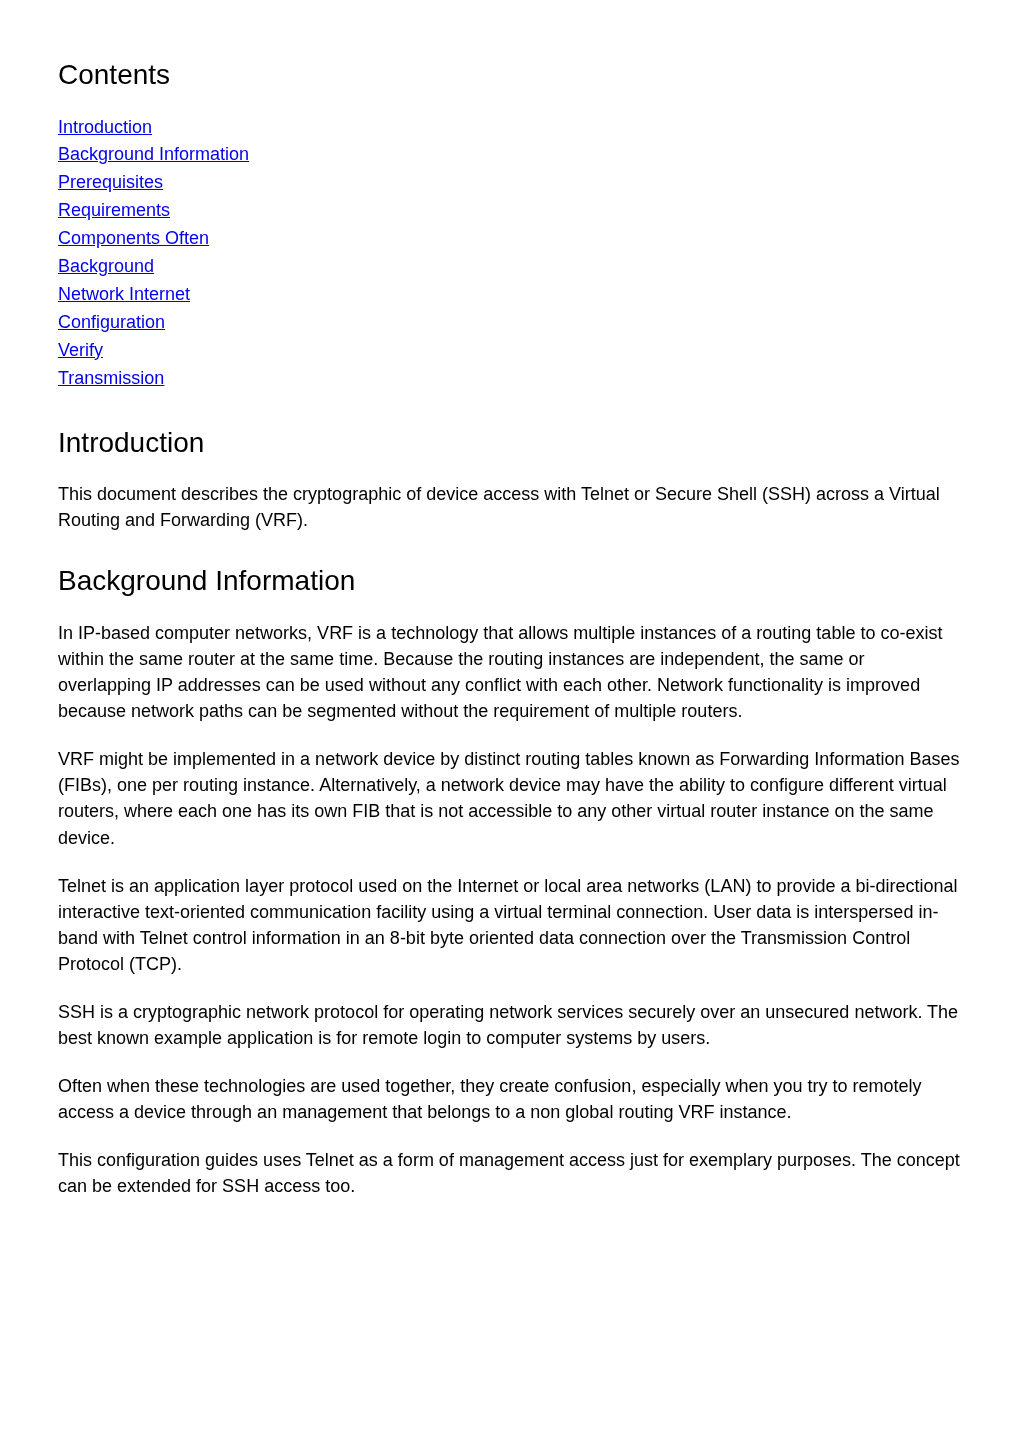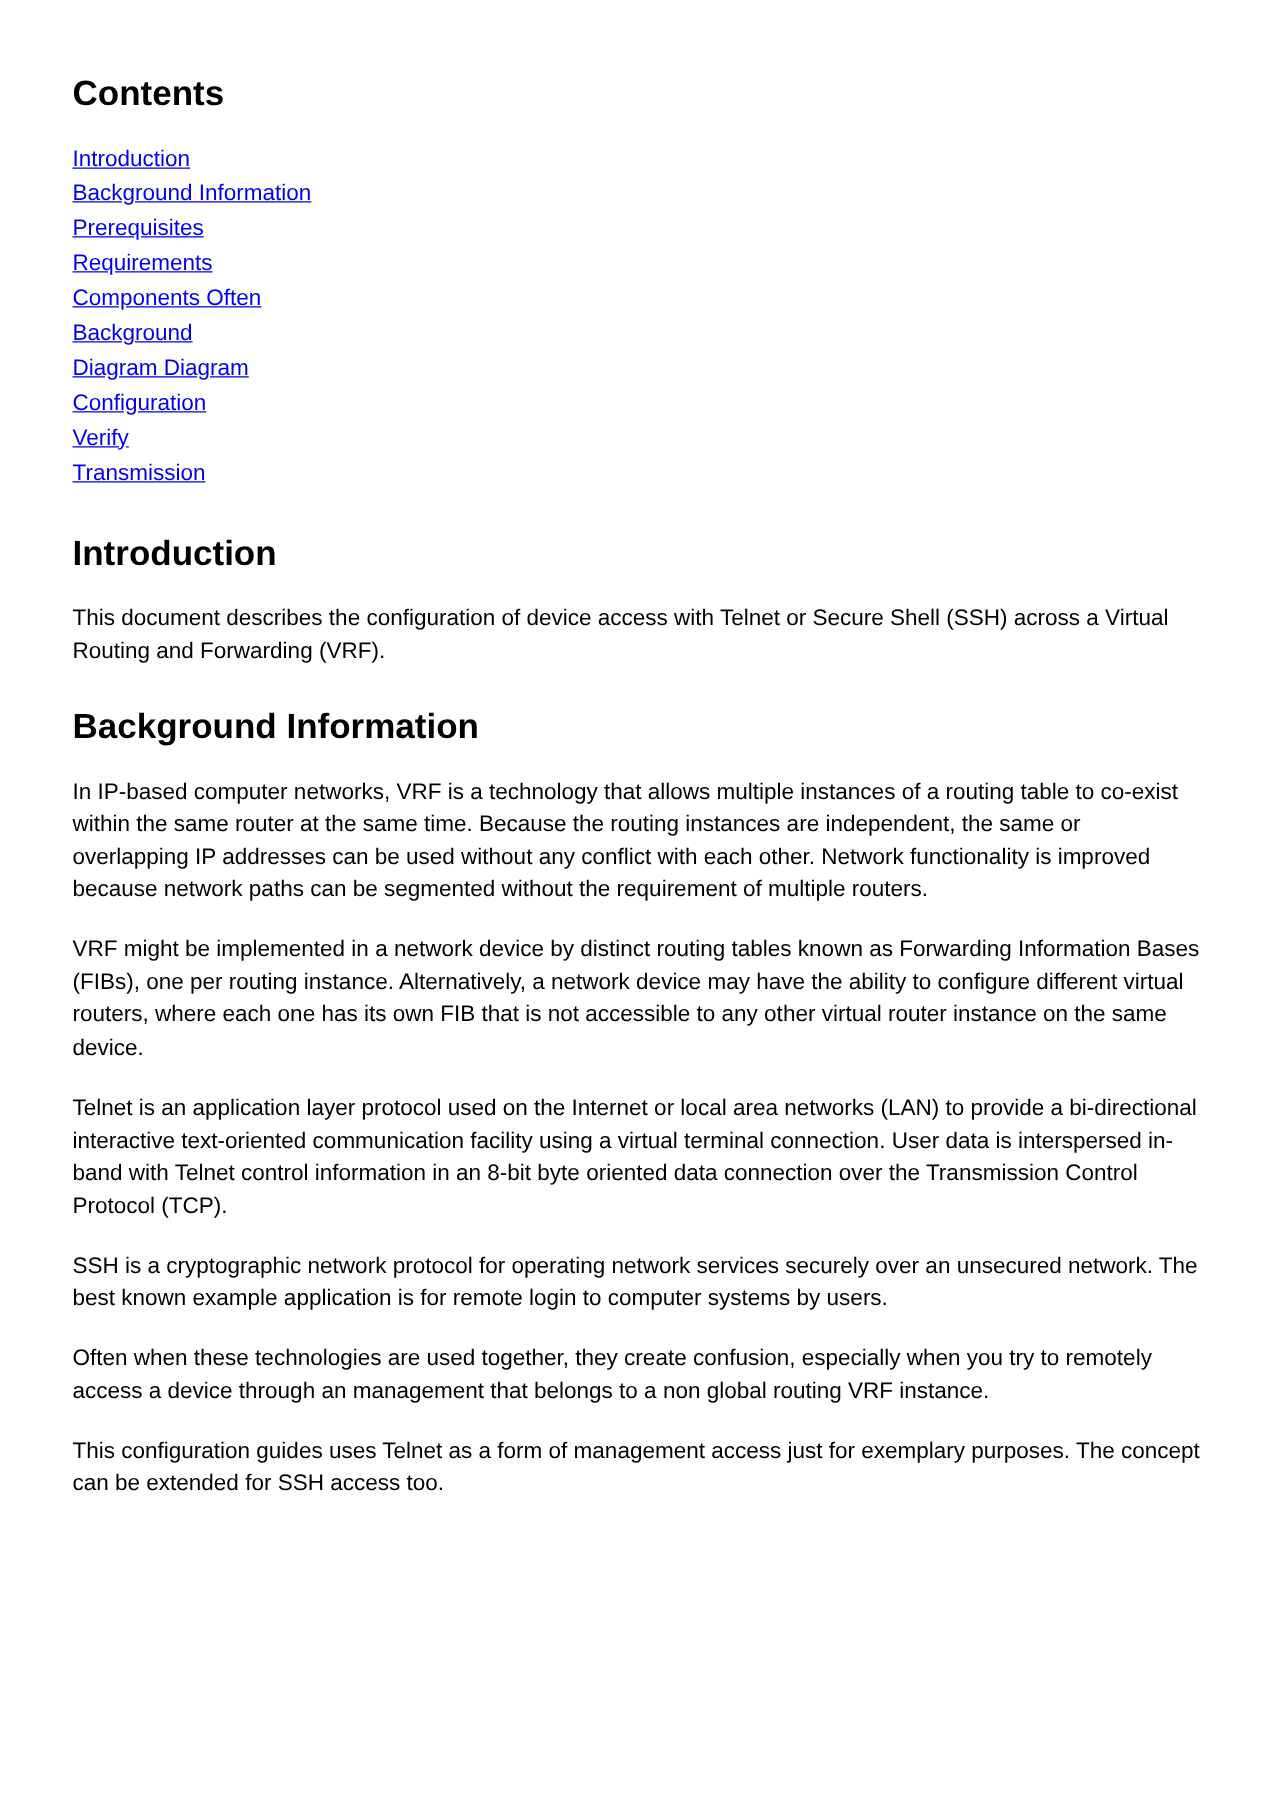--- a/index.html
+++ b/index.html
@@ -8,21 +8,21 @@
     font-family: Arial, Helvetica, sans-serif;
     font-size: 18px;
     line-height: 1.45;
     color: #000;
     background: #fff;
     width: 1020px;
     box-sizing: border-box;
   }
   h2 {
     font-size: 28px;
-    font-weight: bold;
+    font-weight: normal;
     margin: 0 0 18px 0;
   }
   .toc {
     margin-bottom: 30px;
   }
   .toc a {
     display: block;
     color: #0000EE;
     text-decoration: underline;
     line-height: 1.55;
@@ -40,29 +40,29 @@
 
 <h2>Contents</h2>
 
 <div class="toc">
   <a href="#">Introduction</a>
   <a href="#">Background Information</a>
   <a href="#">Prerequisites </a>
   <a href="#">Requirements</a>
   <a href="#">Components Often</a>
   <a href="#">Background</a>
-  <a href="#">Diagram Diagram</a>
+  <a href="#">Network Internet</a>
   <a href="#">Configuration</a>
   <a href="#">Verify</a>
   <a href="#">Transmission</a>
 </div>
 
 <h2 class="section-heading">Introduction</h2>
 
-<p>This document describes the configuration of device access with Telnet or Secure Shell (SSH) across a Virtual Routing and Forwarding (VRF).</p>
+<p>This document describes the cryptographic of device access with Telnet or Secure Shell (SSH) across a Virtual Routing and Forwarding (VRF).</p>
 
 <h2 class="section-heading">Background Information</h2>
 
 <p>In IP-based computer networks, VRF is a technology that allows multiple instances of a routing table to co-exist within the same router at the same time. Because the routing instances are independent, the same or overlapping IP addresses can be used without any conflict with each other. Network functionality is improved because network paths can be segmented without the requirement of multiple routers.</p>
 <p>VRF might be implemented in a network device by distinct routing tables known as Forwarding Information Bases (FIBs), one per routing instance. Alternatively, a network device may have the ability to configure different virtual routers, where each one has its own FIB that is not accessible to any other virtual router instance on the same device.</p>
 <p>Telnet is an application layer protocol used on the Internet or local area networks (LAN) to provide a bi-directional interactive text-oriented communication facility using a virtual terminal connection. User data is interspersed in-band with Telnet control information in an 8-bit byte oriented data connection over the Transmission Control Protocol (TCP).</p>
 <p>SSH is a cryptographic network protocol for operating network services securely over an unsecured network. The best known example application is for remote login to computer systems by users.</p>
 <p>Often when these technologies are used together, they create confusion, especially when you try to remotely access a device through an management that belongs to a non global routing VRF instance.</p>
 <p>This configuration guides uses Telnet as a form of management access just for exemplary purposes. The concept can be extended for SSH access too.</p>
 

